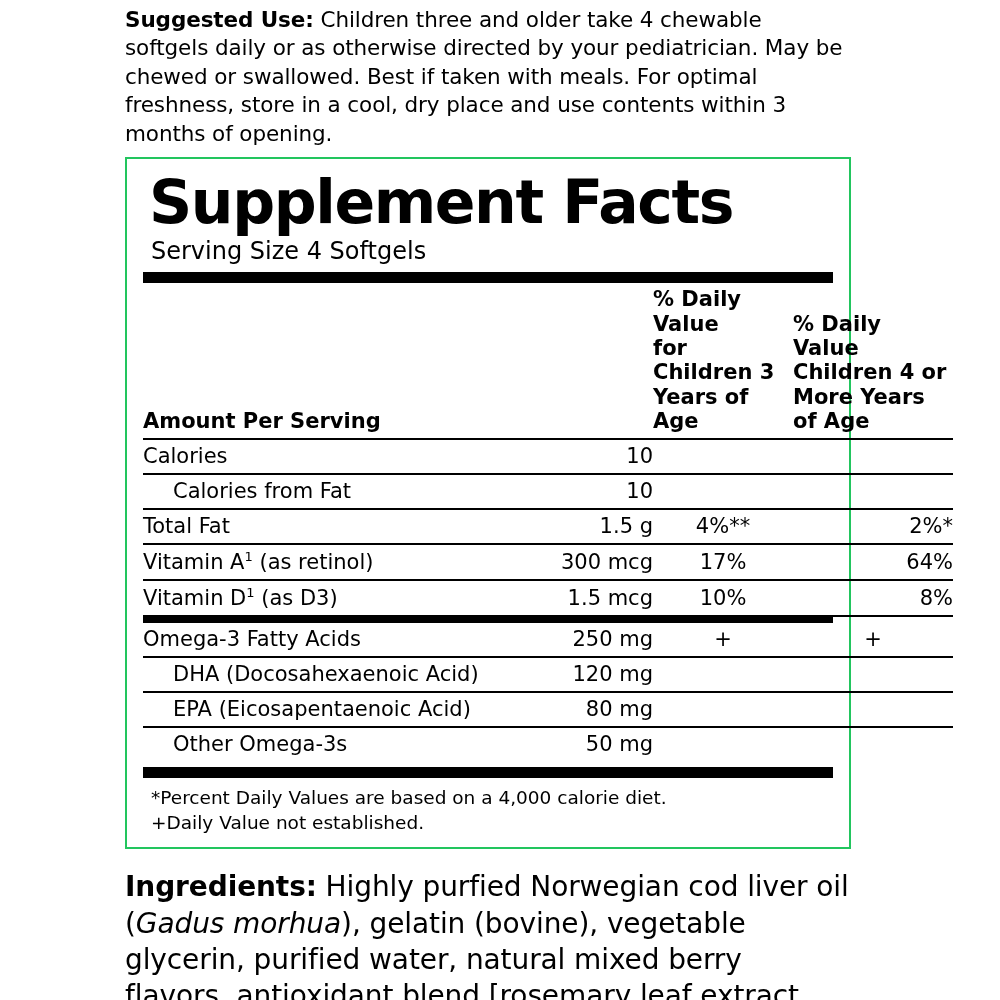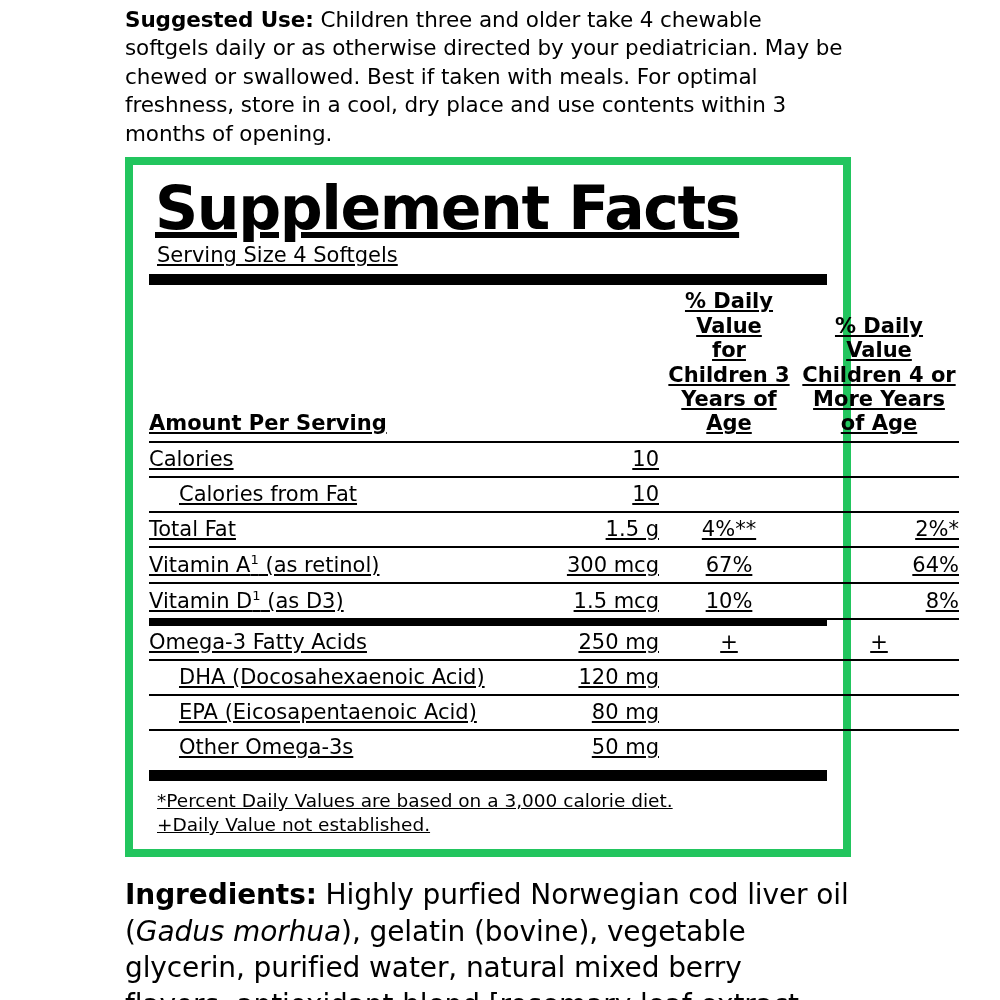--- a/index.html
+++ b/index.html
@@ -25,35 +25,34 @@
   .suggested-use {
     font-size: 21.5px;
     line-height: 1.32;
     padding-top: 6px;
     letter-spacing: -0.1px;
   }
   .suggested-use .lead {
     font-weight: bold;
   }
   .panel {
-    border: 8px solid #22c55e;
+    border: 2px solid #22c55e;
     margin-top: 9px;
     padding: 4px 16px 10px 16px;
     box-sizing: border-box;
-    text-decoration: underline;
   }
   .sf-title {
     font-size: 60px;
     font-weight: bold;
     letter-spacing: -1.4px;
     line-height: 1.1;
     margin: 6px 0 2px 6px;
   }
   .serving-line {
-    font-size: 21px;
+    font-size: 24px;
     line-height: 1.22;
     margin-left: 8px;
   }
   .rule-thick {
     height: 11px;
     background: #000;
     margin-top: 6px;
   }
   .rule-med {
     height: 6px;
@@ -79,21 +78,21 @@
     line-height: 1.16;
     padding-bottom: 6px;
     padding-top: 8px;
     vertical-align: bottom;
   }
   .hdr-row td.col-name {
     font-size: 21px;
     font-weight: bold;
   }
   .hdr-row td.col-dv1, .hdr-row td.col-dv2 {
-    text-align: center;
+    text-align: left;
   }
   tr.line td {
     border-bottom: 2px solid #000;
   }
   tr.line-last td {
     border-bottom: none;
   }
   .indent-1 { padding-left: 30px !important; }
   .sup { font-size: 13px; vertical-align: super; }
   .plus-center { text-align: center; }
@@ -162,21 +161,21 @@
       <tr class="line">
         <td class="col-name">Total Fat</td>
         <td class="col-amt">1.5 g</td>
         <td class="col-dv1">4%**</td>
         <td class="col-dv2">2%*</td>
       </tr>
 
       <tr class="line">
         <td class="col-name"><span>Vitamin A</span><span class="sup">1</span><span> (as retinol)</span></td>
         <td class="col-amt">300 mcg</td>
-        <td class="col-dv1">67%</td>
+        <td class="col-dv1">17%</td>
         <td class="col-dv2">64%</td>
       </tr>
 
       <tr class="line">
         <td class="col-name"><span>Vitamin D</span><span class="sup">1</span><span> (as D3)</span></td>
         <td class="col-amt">1.5 mcg</td>
         <td class="col-dv1">10%</td>
         <td class="col-dv2">8%</td>
       </tr>
     </tbody>
@@ -209,21 +208,21 @@
         <td class="col-amt">50 mg</td>
         <td class="col-dv1"></td>
         <td class="col-dv2"></td>
       </tr>
     </tbody>
       </table>
 
     <div class="rule-thick"></div>
 
     <div class="footnotes">
-      <div>*Percent Daily Values are based on a 3,000 calorie diet.</div>
+      <div>*Percent Daily Values are based on a 4,000 calorie diet.</div>
       <div>+Daily Value not established.</div>
     </div>
 
   </div>
 
   <div class="ingredients">
     <span class="lead">Ingredients:</span><span> Highly purfied Norwegian cod liver oil (</span><span class="ital">Gadus morhua</span><span>), gelatin (bovine), vegetable glycerin, purified water, natural mixed berry flavors, antioxidant blend [rosemary leaf extract, natural tocopherols (from soy), sunflower oil], natural lime flavor.</span>
   </div>
 
 </div>

